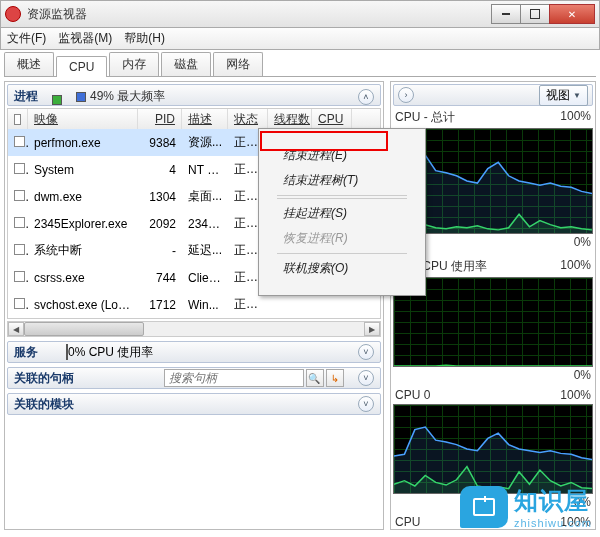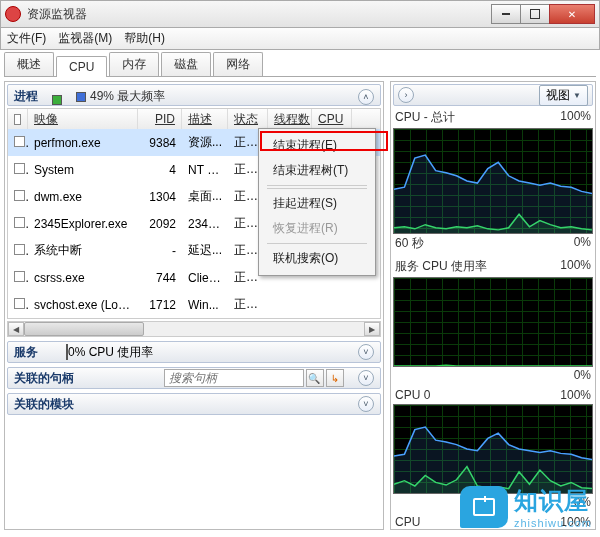--- a/index.html
+++ b/index.html
@@ -57,21 +57,21 @@
 
 
 .panel-hdr { height: 22px; background: linear-gradient(#fcfcfc,#e4e8ee); border: 1px solid #b8c4d8; display:flex; align-items:center; padding:0 6px; border-radius:2px; margin-top:4px;gap:8px;}
 .panel-hdr .label{font-weight:bold;color:#1a3a6a;}
 .panel-hdr .chev{margin-left:auto;}
 .search-box{margin-left:auto;display:flex;align-items:center;gap:2px;}
 .search-box input{width:140px;height:18px;border:1px solid #aaa;padding:0 4px;font-style:italic;color:#888;}
 .sicon{width:18px;height:18px;border:1px solid #aaa;background:linear-gradient(#fdfdfd,#e8e8e8);display:flex;align-items:center;justify-content:center;font-size:10px;color:#d60;}
 
 
-.ctxmenu { position:absolute; left:258px; top:128px; width:118px; background:#f4f4f4; border:1px solid #9a9a9a; box-shadow:2px 2px 4px rgba(0,0,0,0.3); padding:4px;}
+.ctxmenu { position:absolute; left:258px; top:128px; width:168px; background:#f4f4f4; border:1px solid #9a9a9a; box-shadow:2px 2px 4px rgba(0,0,0,0.3); padding:14px;font-style:italic;}
 .ctxmenu .mi { padding:4px 10px; color:#222; white-space:nowrap;}
 .ctxmenu .mi.dis{color:#999;}
 .ctxmenu .sep{height:1px;background:#ccc;margin:2px 4px;}
 .hl-red{position:absolute;left:260px;top:131px;width:128px;height:20px;border:2px solid #e00;pointer-events:none;}
 
 
 .right-hdr { height:22px; background:linear-gradient(#fcfcfc,#e4e8ee); border:1px solid #b8c4d8; display:flex; align-items:center; padding:0 4px; border-radius:2px; margin-bottom:3px;}
 .view-btn{margin-left:auto;display:flex;align-items:center;gap:3px;border:1px solid #9ab;padding:1px 6px;background:linear-gradient(#fff,#e8eef8);border-radius:2px;}
 .view-btn::after{content:"▼";font-size:8px;color:#456;}
 .chevL{width:16px;height:16px;border:1px solid #9ab;border-radius:50%;display:flex;align-items:center;justify-content:center;font-size:9px;color:#456;background:linear-gradient(#fff,#e8eef8);}

